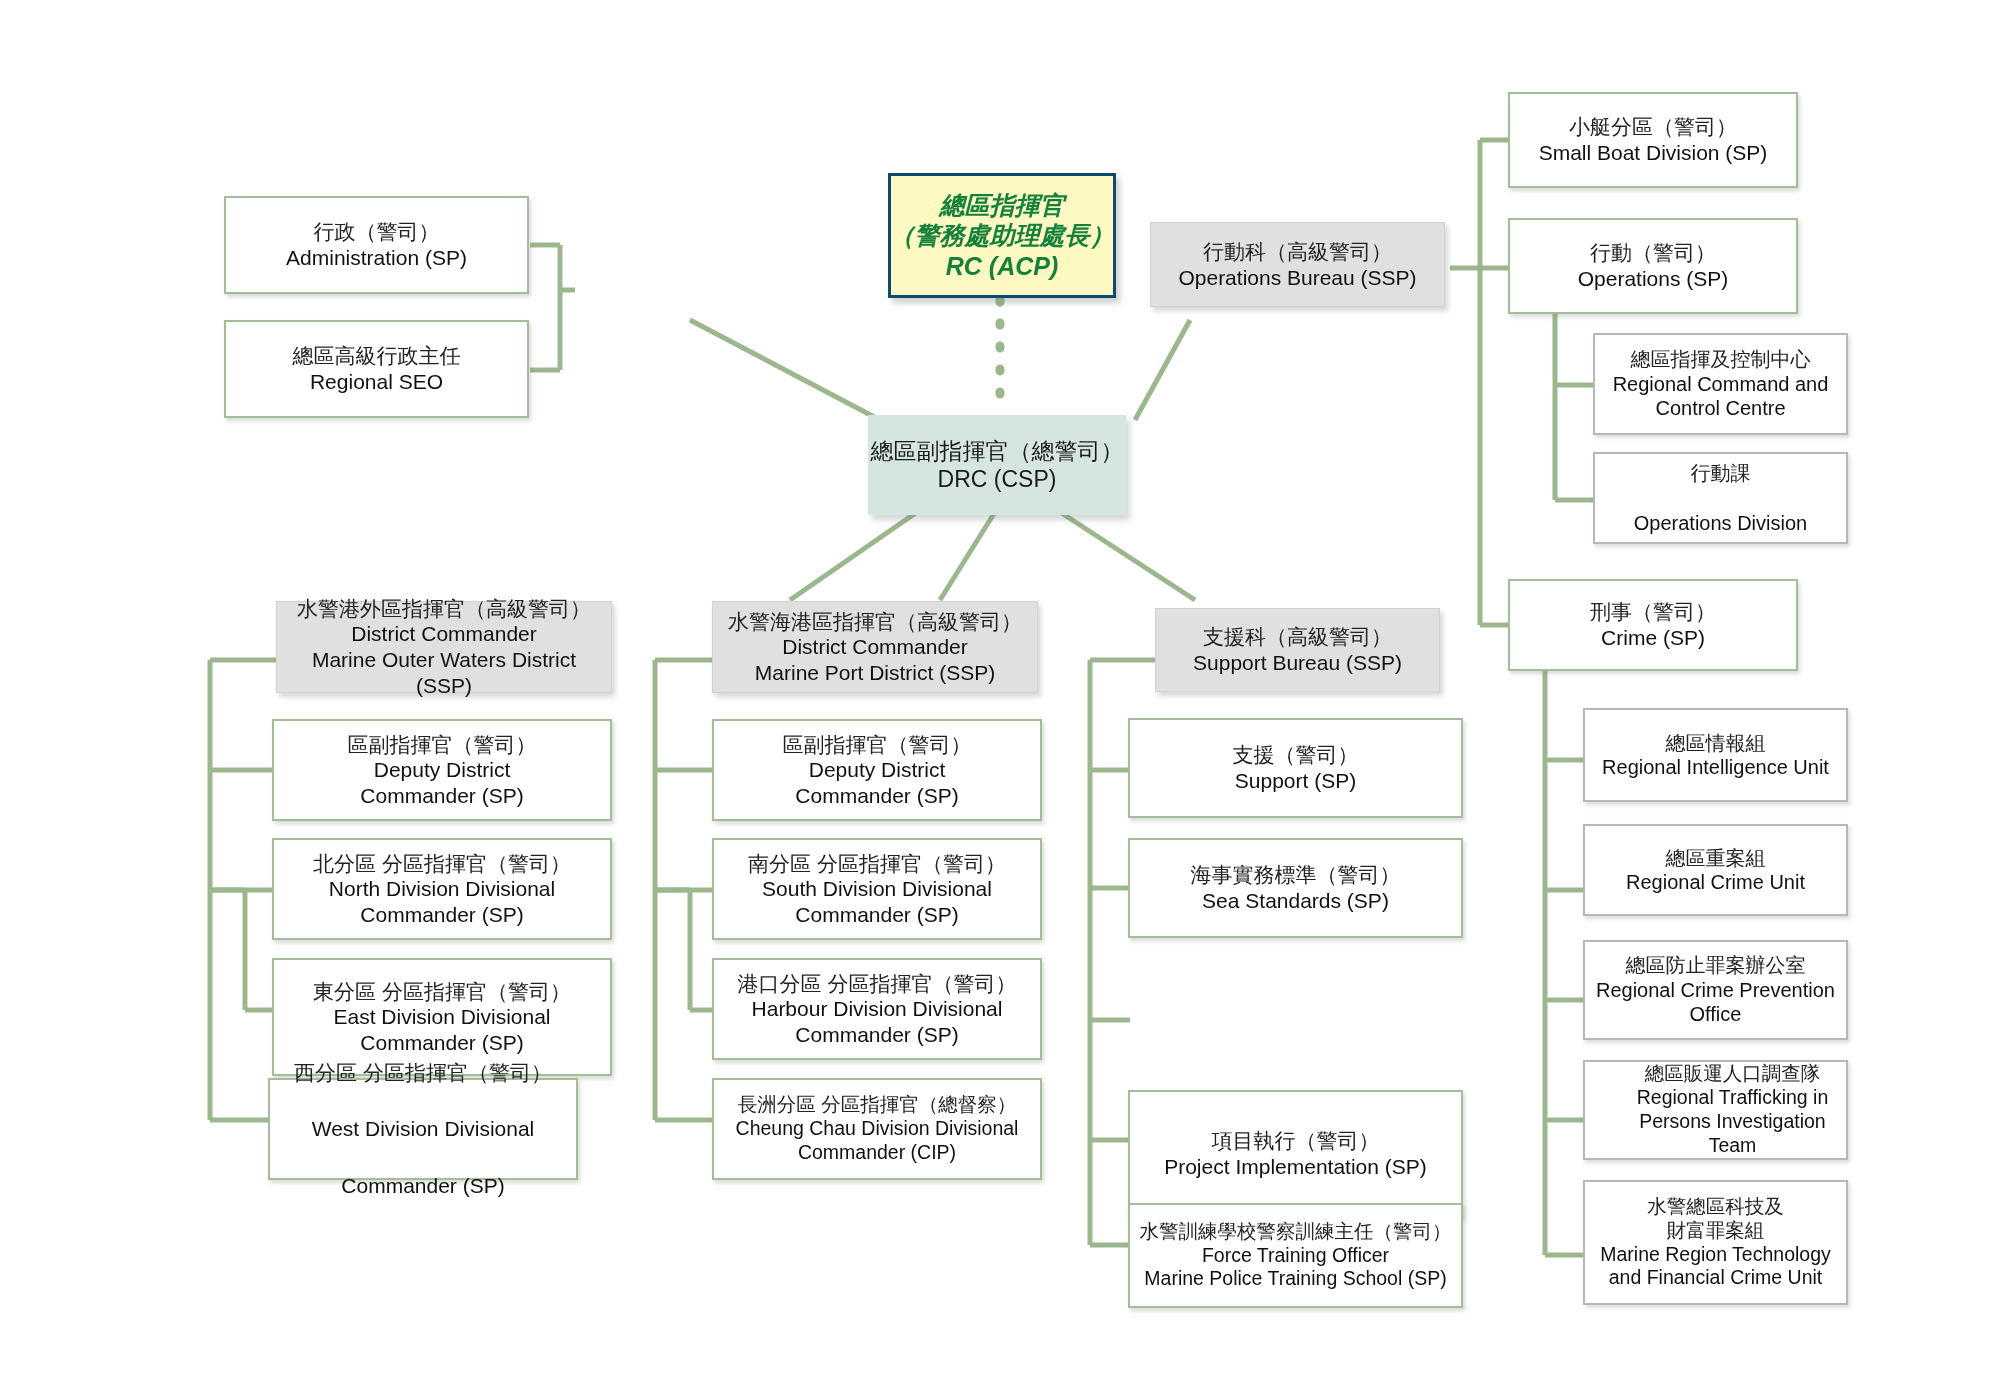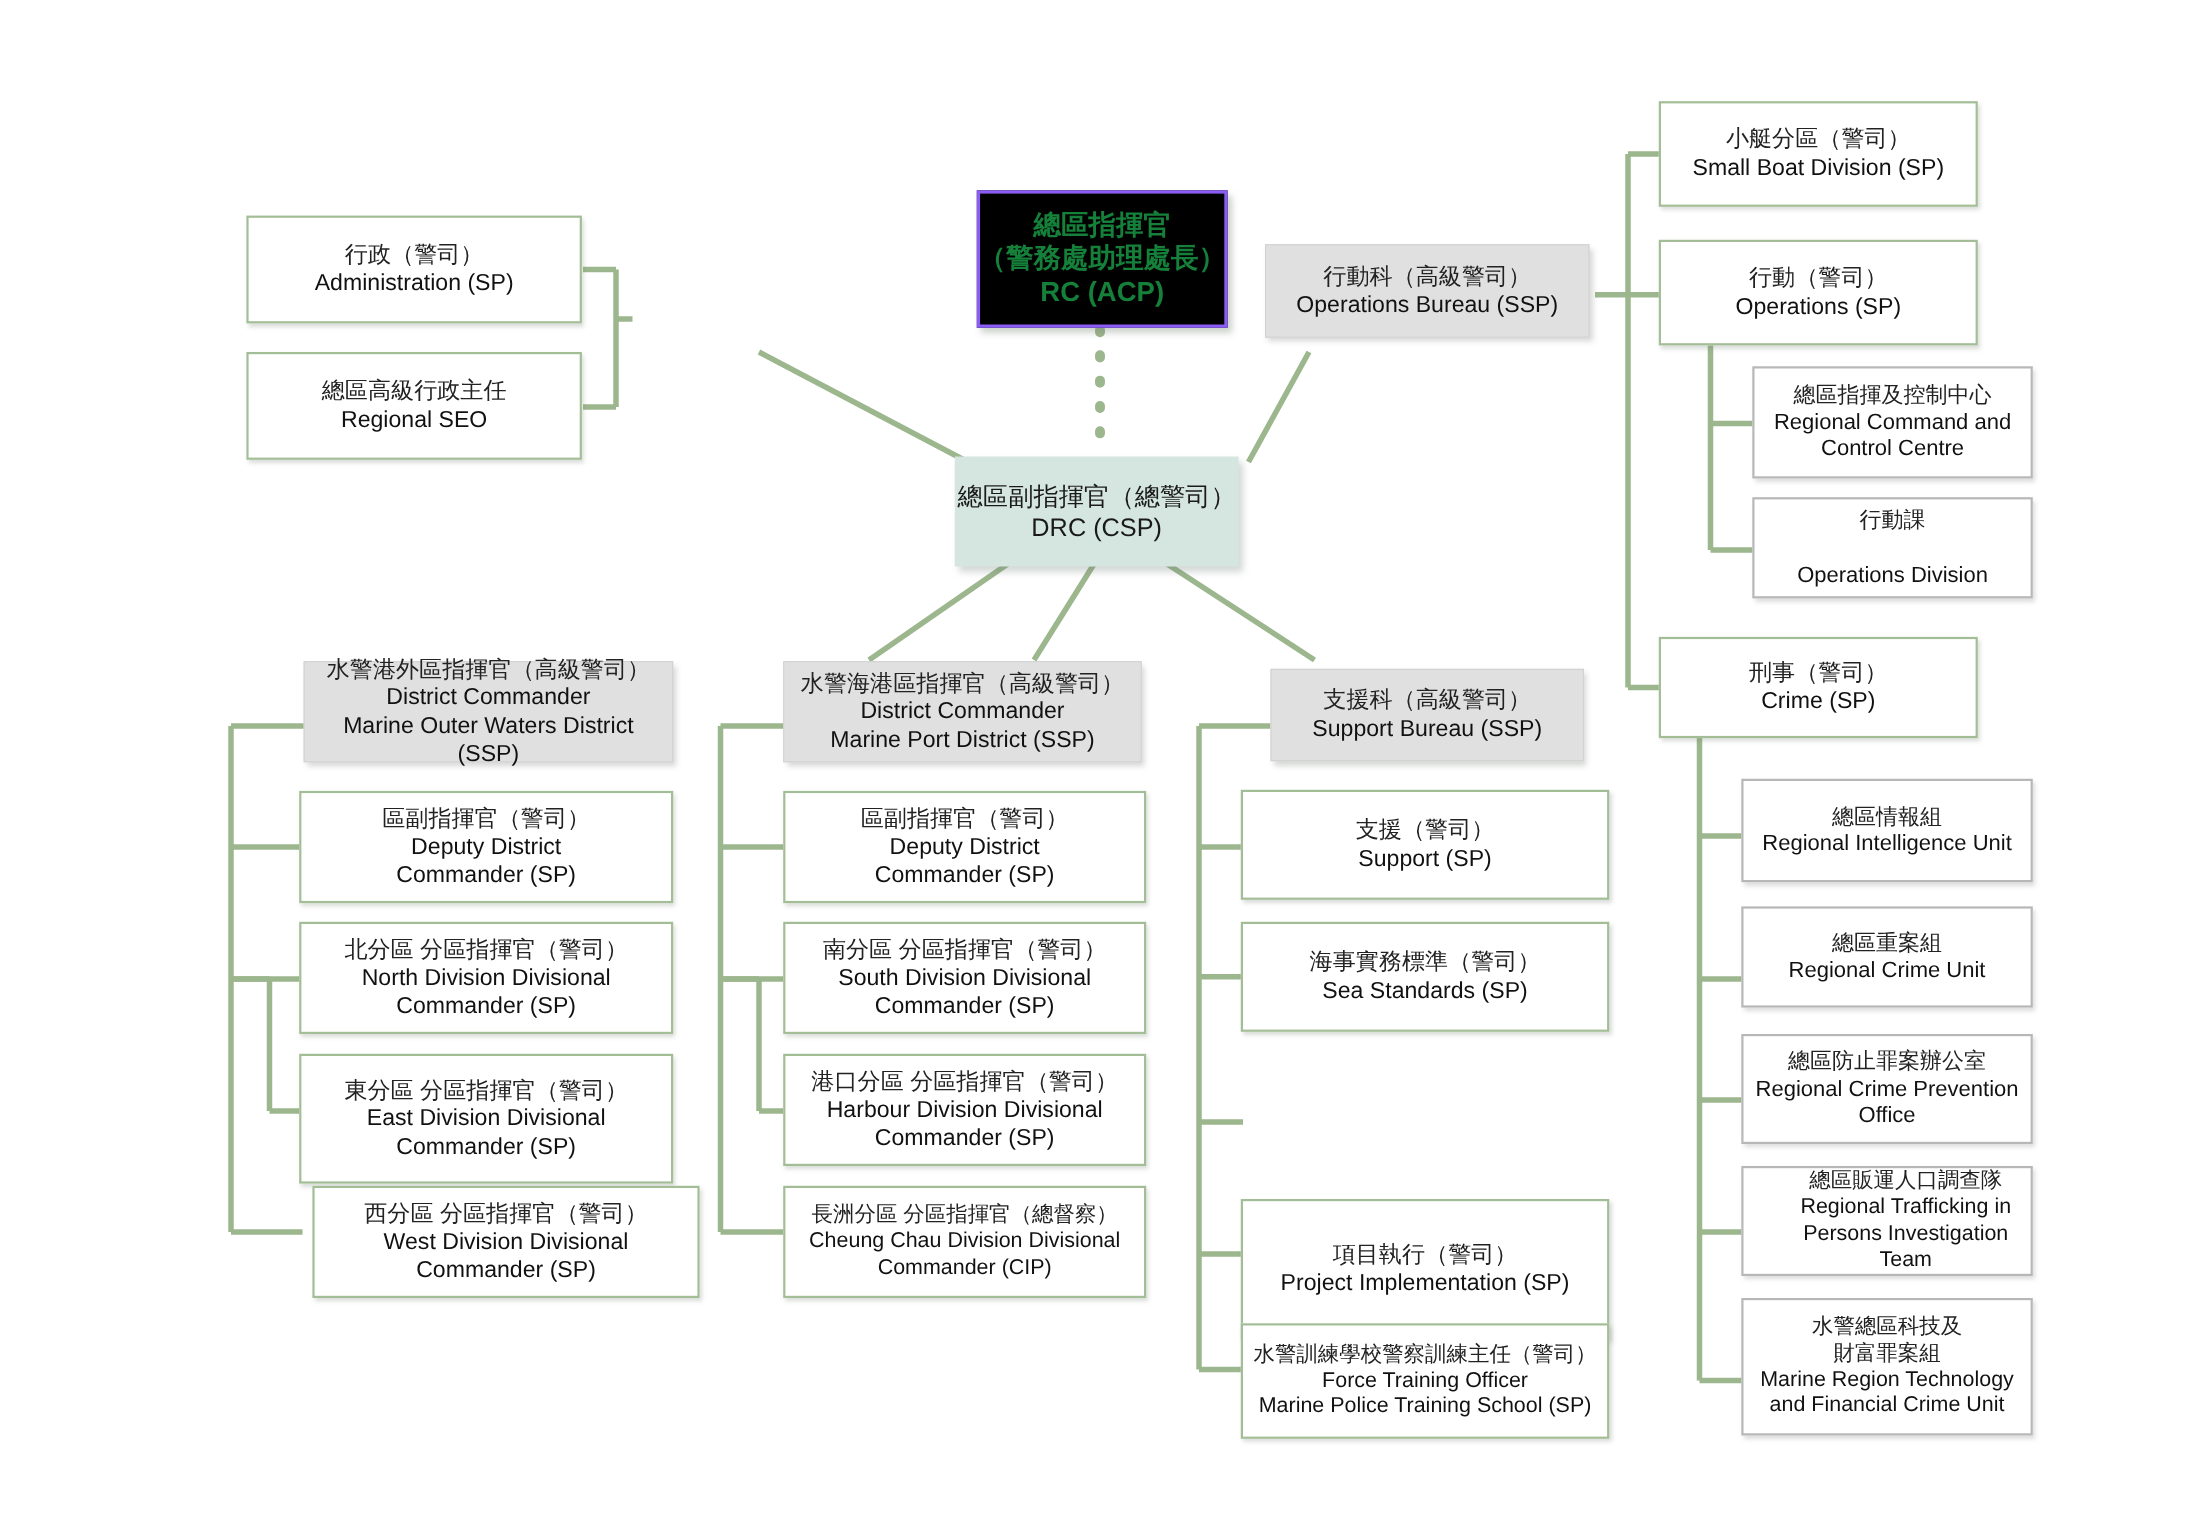--- a/index.html
+++ b/index.html
@@ -53,23 +53,24 @@
     background: #e0e0e0;
     border: 1px solid #d2d2d2;
     box-shadow: 3px 4px 5px rgba(120,125,118,0.3);
   }
   .node.greyborder {
     background: #ffffff;
     border: 2px solid #b7b7b7;
     box-shadow: 2px 3px 4px rgba(120,125,118,0.26);
   }
   .node.root {
-    background: #000000;
-    border: 3px solid #8b5cf6;
+    background: #fef9c3;
+    border: 3px solid #0c4a6e;
     box-shadow: 4px 5px 6px rgba(110,125,105,0.35);
+    font-style: italic;
   }
   .node.root .zh,
   .node.root .en {
     color: #15803a;
     font-weight: 700;
     font-size: 25px;
   }
   .node.deputy {
     background: #d5e6e0;
     border: none;
@@ -260,21 +261,21 @@
     <div class="en">North Division Divisional</div>
     <div class="en">Commander (SP)</div>
   </div>
 
   <div class="node" style="left:272px; top:958px; width:340px; height:118px;">
     <div class="zh">東分區 分區指揮官（警司）</div>
     <div class="en">East Division Divisional</div>
     <div class="en">Commander (SP)</div>
   </div>
 
-  <div class="node" style="left:284px; top:1078px; width:352px; height:102px;">
+  <div class="node" style="left:268px; top:1078px; width:310px; height:102px;gap:31px;">
     <div class="zh">西分區 分區指揮官（警司）</div>
     <div class="en">West Division Divisional</div>
     <div class="en">Commander (SP)</div>
   </div>
 
   <div class="node grey" style="left:712px; top:601px; width:326px; height:92px;">
     <div class="zh">水警海港區指揮官（高級警司）</div>
     <div class="en">District Commander</div>
     <div class="en">Marine Port District (SSP)</div>
   </div>

